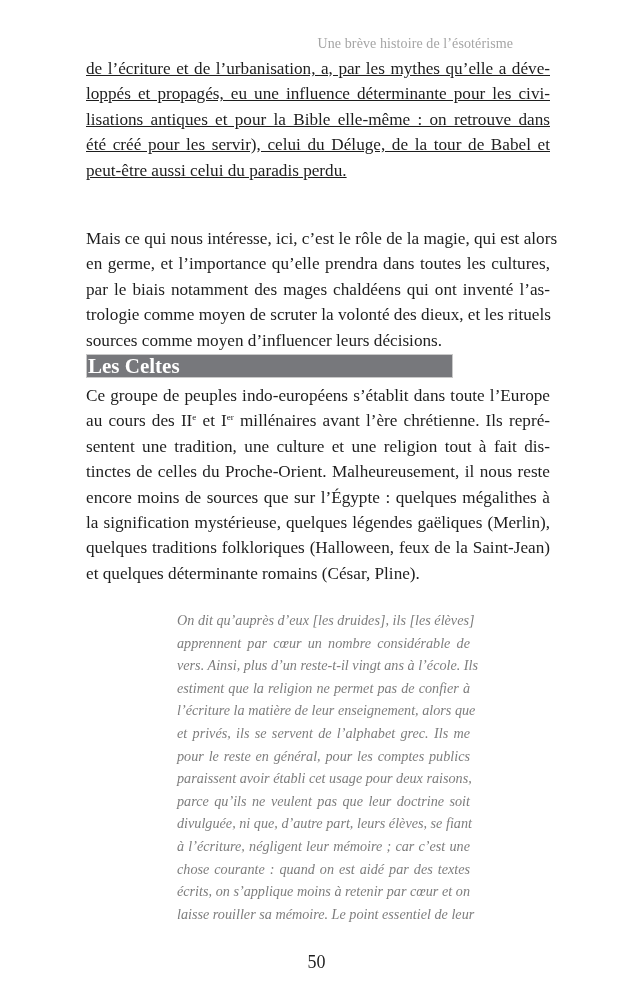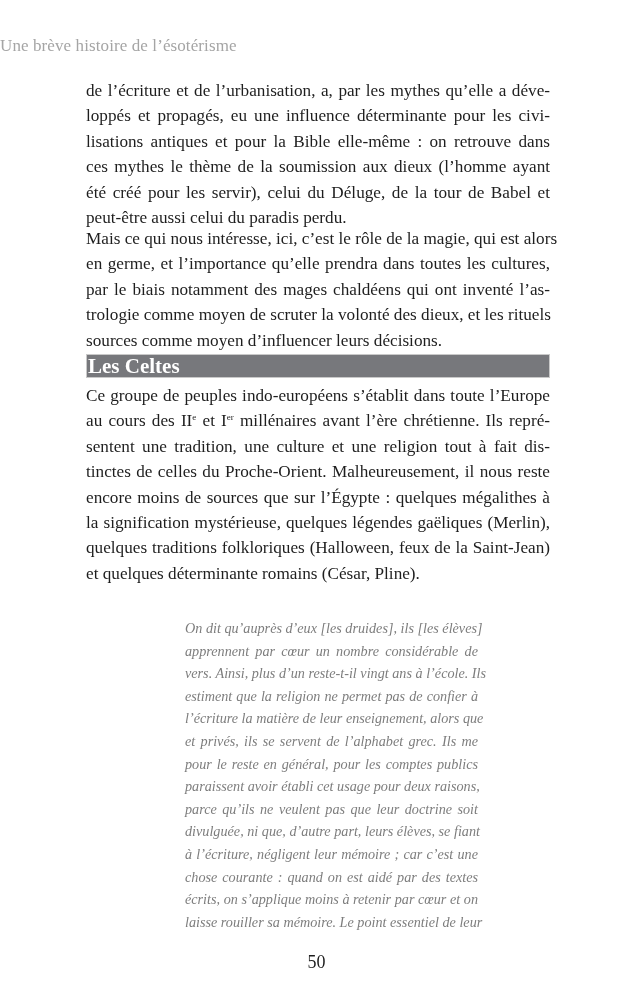--- a/index.html
+++ b/index.html
@@ -13,22 +13,22 @@
     position: relative;
     overflow: hidden;
     font-family: "Liberation Serif", "DejaVu Serif", serif;
     color: #1e1e1e;
   }
   .running-head {
     position: absolute;
     top: 36px;
     left: 0;
     width: 513px;
-    text-align: left;
-    font-size: 17px;
+    text-align: right;
+    font-size: 14px;
     color: #a5a5a5;
     letter-spacing: 0.1px;
   }
   .para {
     position: absolute;
     left: 86px;
     width: 464px;
     font-size: 17.2px;
     line-height: 25.4px;
     text-align: justify;
@@ -36,28 +36,28 @@
   }
   .para .ln {
     display: block;
     text-align: justify;
     text-align-last: justify;
     white-space: nowrap;
   }
   .para .ln.last {
     text-align-last: left;
   }
-  #p1 { top: 78px; }
+  #p1 { top: 56px; text-decoration: underline; }
   #p2 { top: 226px; }
   #p3 { top: 383px; }
   .section-heading {
     position: absolute;
     top: 354px;
     left: 86px;
-    width: 464px;
+    width: 367px;
     height: 24px;
     background: #77787c;
     border: 1px solid #c9c9c9;
     box-sizing: border-box;
   }
   .section-heading span {
     position: absolute;
     left: 1px;
     top: -2px;
     font-size: 21px;
@@ -67,21 +67,21 @@
   }
   .quote {
     position: absolute;
     top: 605px;
     left: 173px;
     width: 293px;
     font-style: italic;
     font-size: 14.2px;
     line-height: 22.6px;
     color: #7d7d7d;
-    margin: 12px;
+    margin: 4px;
   }
   .quote .ln {
     display: block;
     text-align: justify;
     text-align-last: justify;
     white-space: nowrap;
   }
   .page-number {
     position: absolute;
     top: 952px;
@@ -99,21 +99,20 @@
 </style>
 </head>
 <body>
 
 <div class="running-head">Une brève histoire de l’ésotérisme</div>
 
 <p class="para" id="p1">
   <span class="ln">de l’écriture et de l’urbanisation, a, par les mythes qu’elle a déve-</span>
   <span class="ln">loppés et propagés, eu une influence déterminante pour les civi-</span>
   <span class="ln">lisations antiques et pour la Bible elle-même : on retrouve dans</span>
-  <span class="ln">ces mythes le thème de la soumission aux dieux (l’homme ayant</span>
   <span class="ln">été créé pour les servir), celui du Déluge, de la tour de Babel et</span>
   <span class="ln last">peut-être aussi celui du paradis perdu.</span>
 </p>
 
 <p class="para" id="p2">
   <span class="ln">Mais ce qui nous intéresse, ici, c’est le rôle de la magie, qui est alors</span>
   <span class="ln">en germe, et l’importance qu’elle prendra dans toutes les cultures,</span>
   <span class="ln">par le biais notamment des mages chaldéens qui ont inventé l’as-</span>
   <span class="ln">trologie comme moyen de scruter la volonté des dieux, et les rituels</span>
   <span class="ln last">sources comme moyen d’influencer leurs décisions.</span>

